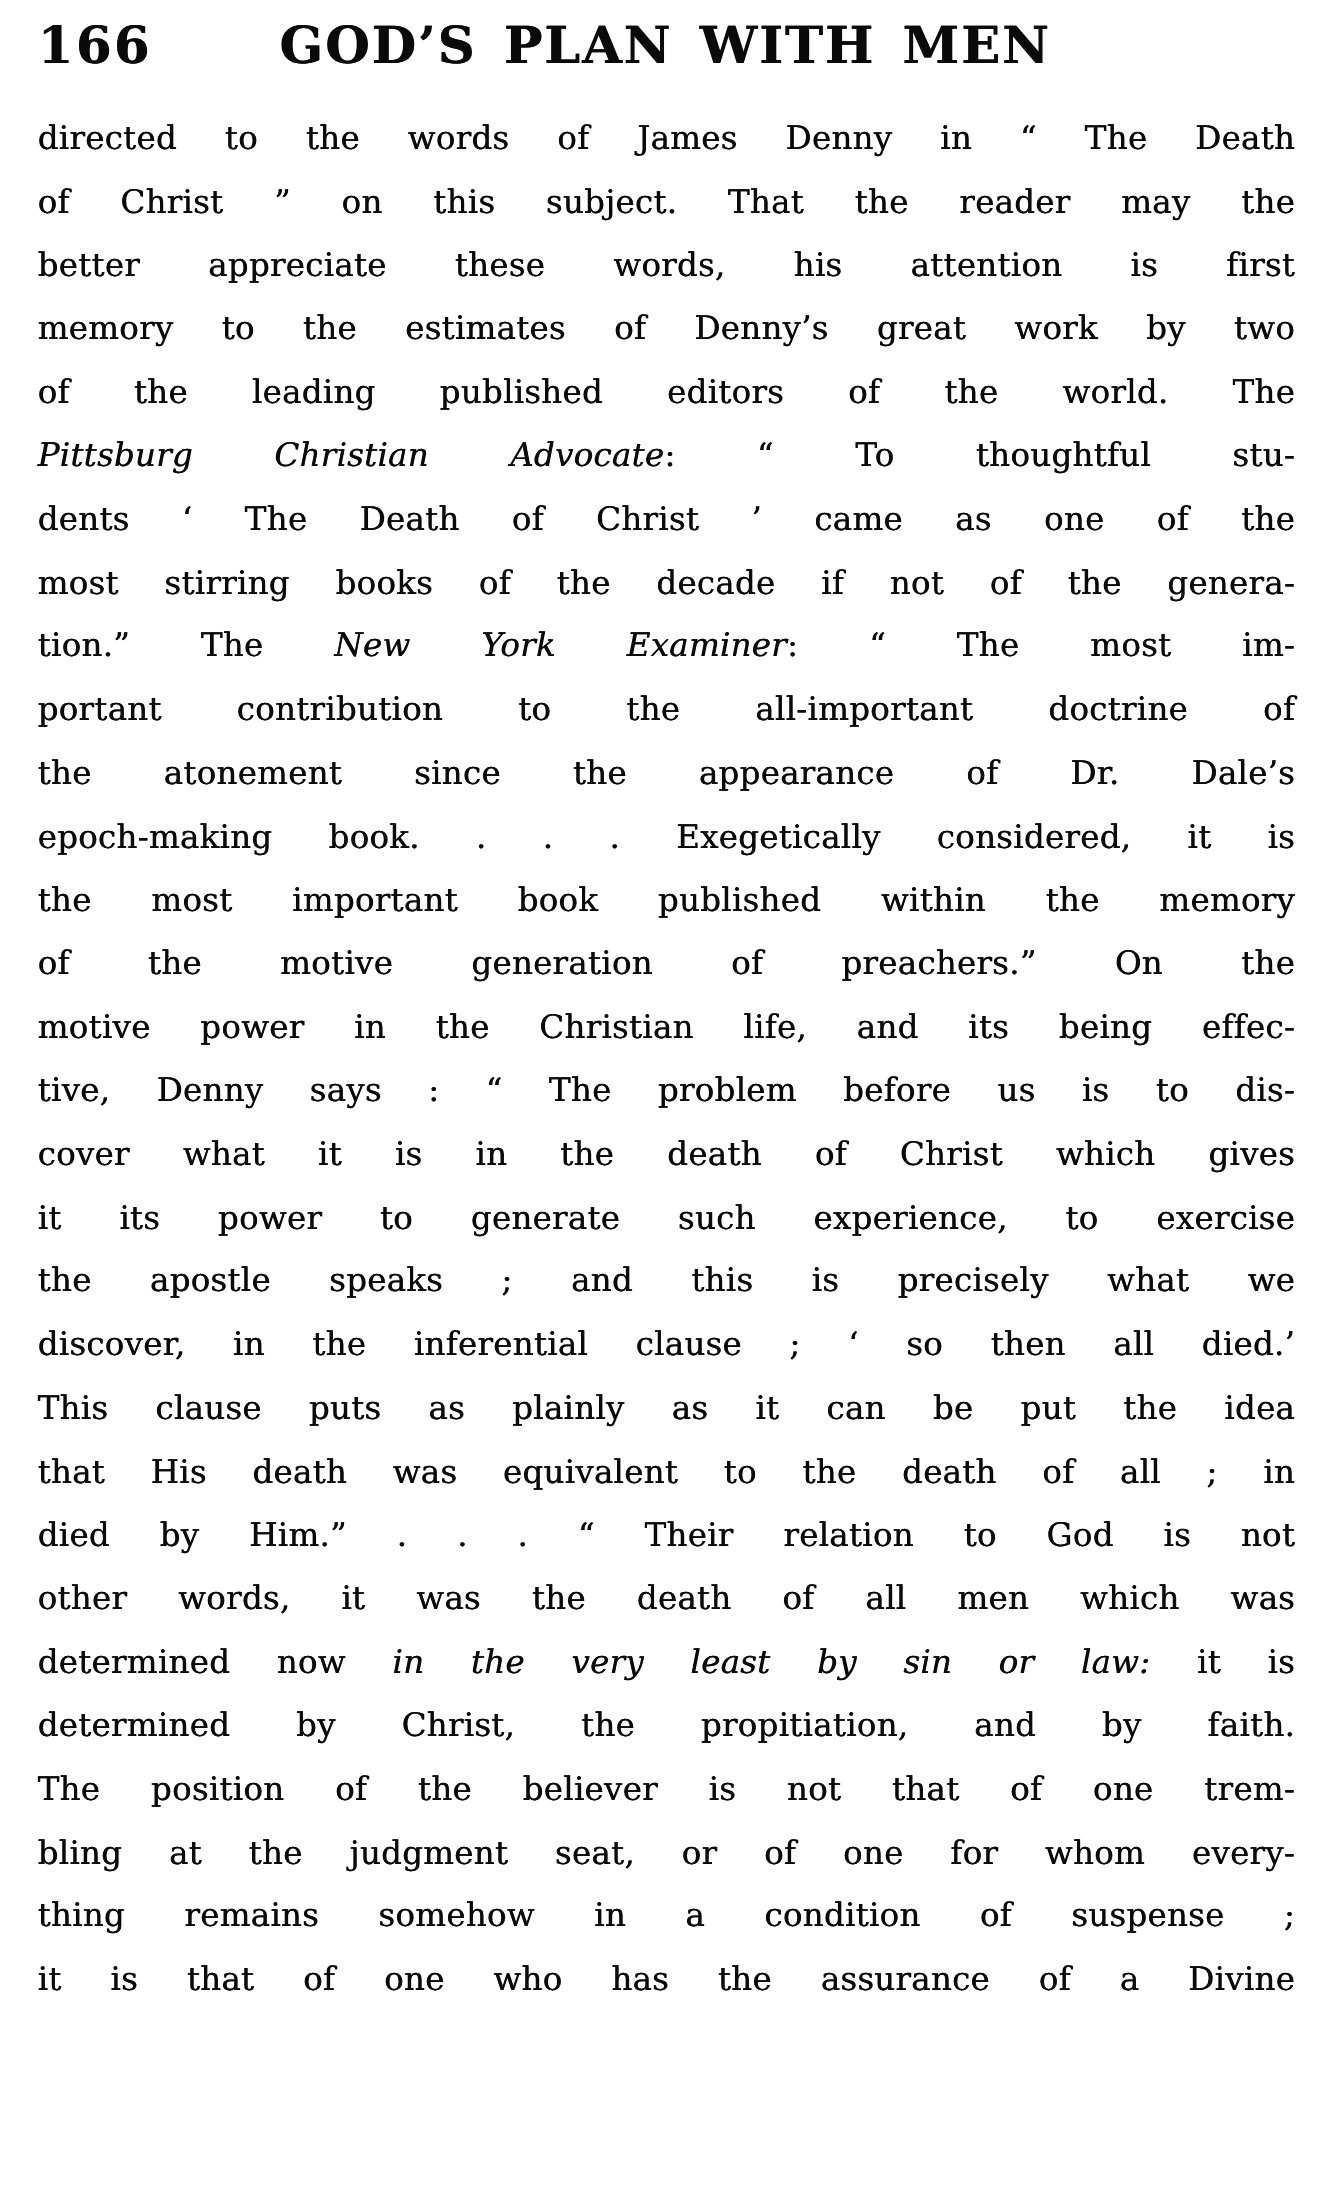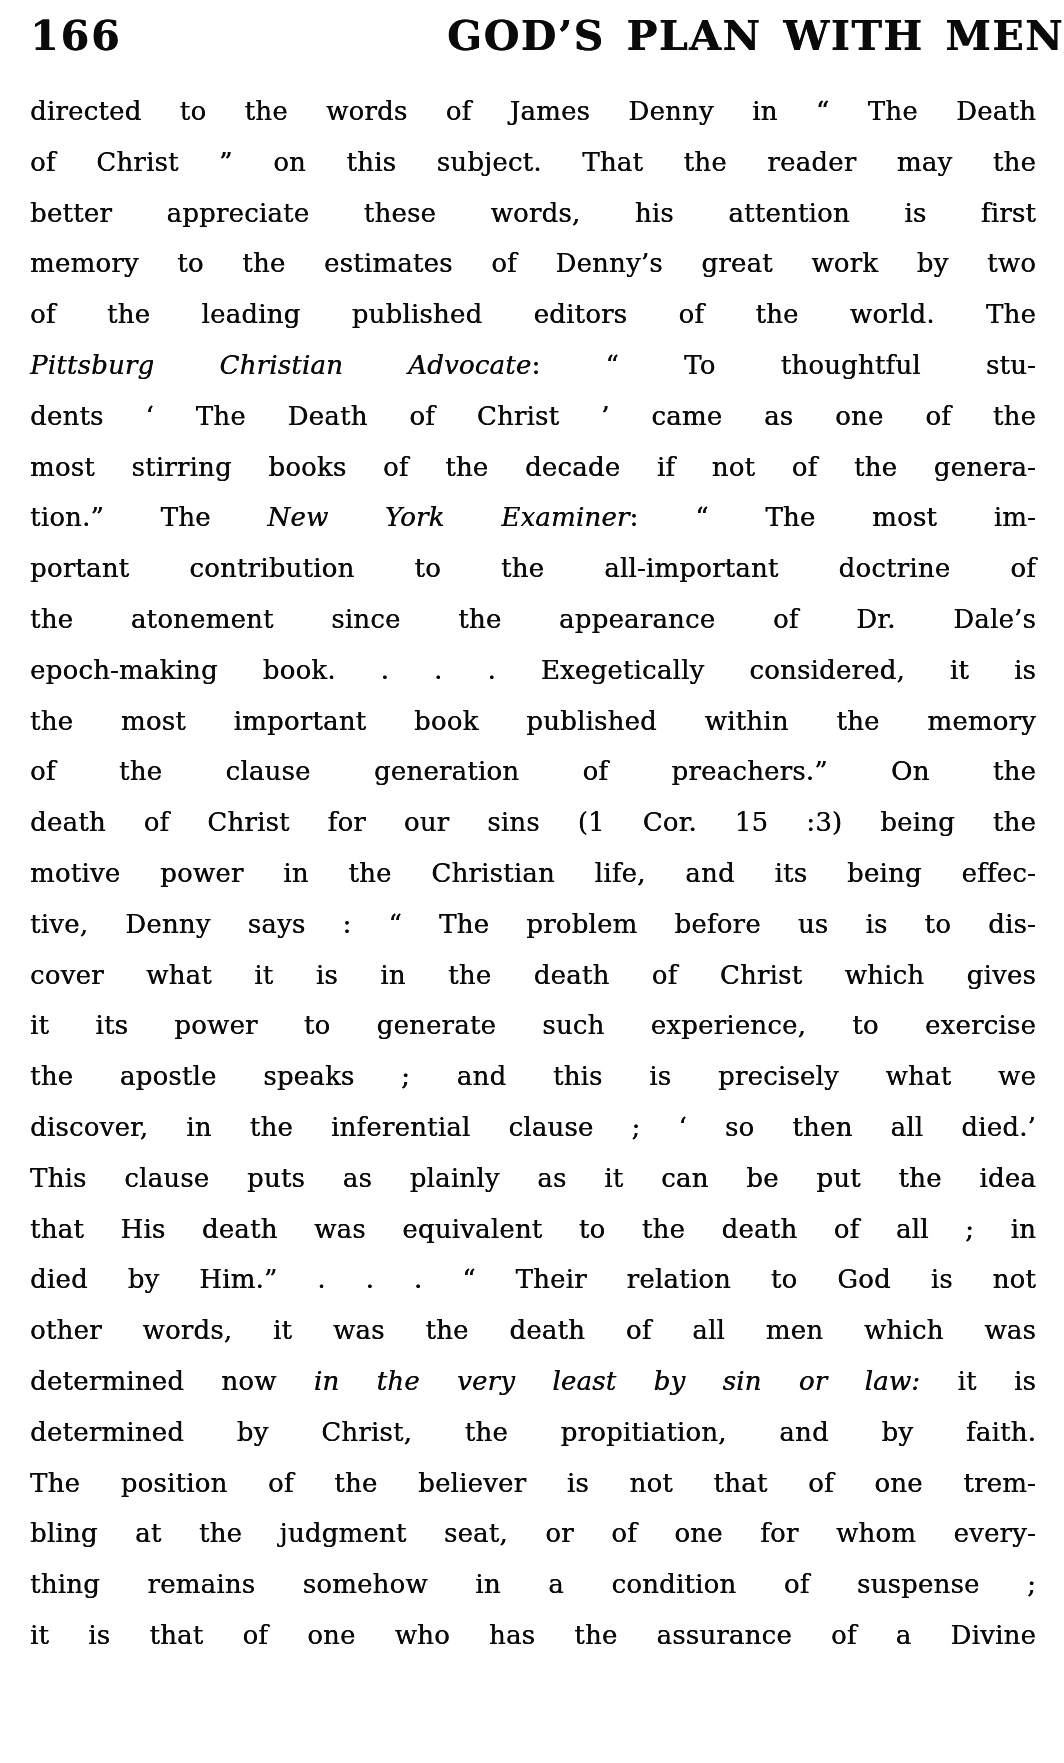--- a/index.html
+++ b/index.html
@@ -30,21 +30,21 @@
     font-size: 41px;
     font-weight: 700;
     letter-spacing: 2px;
     text-shadow: 0.4px 0 0 currentColor;
   }
   .title {
     position: absolute;
     left: 0;
     right: 0;
     top: 0;
-    text-align: right;
+    text-align: center;
     font-size: 41px;
     font-weight: 700;
     letter-spacing: 1.5px;
     word-spacing: 6px;
     text-shadow: 0.4px 0 0 currentColor;
   }
   .body {
     position: absolute;
     top: 86px;
     left: 30px;
@@ -80,22 +80,21 @@
       <div class="line"><span>memory to the estimates of Denny’s great work by two</span></div>
       <div class="line"><span>of the leading published editors of the world.  The</span></div>
       <div class="line"><span class="it">Pittsburg Christian Advocate</span><span>: “ To thoughtful stu-</span></div>
       <div class="line"><span>dents ‘ The Death of Christ ’ came as one of the</span></div>
       <div class="line"><span>most stirring books of the decade if not of the genera-</span></div>
       <div class="line"><span>tion.”  The </span><span class="it">New York Examiner</span><span>: “ The most im-</span></div>
       <div class="line"><span>portant contribution to the all-important doctrine of</span></div>
       <div class="line"><span>the atonement since the appearance of Dr. Dale’s</span></div>
       <div class="line"><span>epoch-making book. . . . Exegetically considered, it is</span></div>
       <div class="line"><span>the most important book published within the memory</span></div>
-      <div class="line"><span>of the clause generation of preachers.”  On the</span></div>
-      <div class="line"><span>death of Christ for our sins (1 Cor. 15 :3) being the</span></div>
+      <div class="line"><span>of the motive generation of preachers.”  On the</span></div>
       <div class="line"><span>motive power in the Christian life, and its being effec-</span></div>
       <div class="line"><span>tive, Denny says : “ The problem before us is to dis-</span></div>
       <div class="line"><span>cover what it is in the death of Christ which gives</span></div>
       <div class="line"><span>it its power to generate such experience, to exercise</span></div>
       <div class="line"><span>the apostle speaks ; and this is precisely what we</span></div>
       <div class="line"><span>discover, in the inferential clause ; ‘ so then all died.’</span></div>
       <div class="line"><span>This clause puts as plainly as it can be put the idea</span></div>
       <div class="line"><span>that His death was equivalent to the death of all ; in</span></div>
       <div class="line"><span>died by Him.” . . . “ Their relation to God is not</span></div>
       <div class="line"><span>other words, it was the death of all men which was</span></div>

